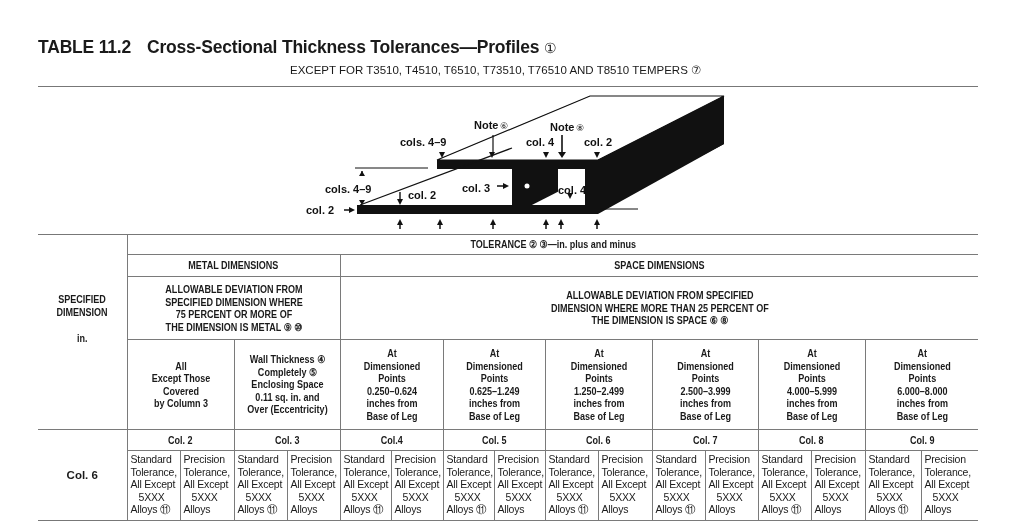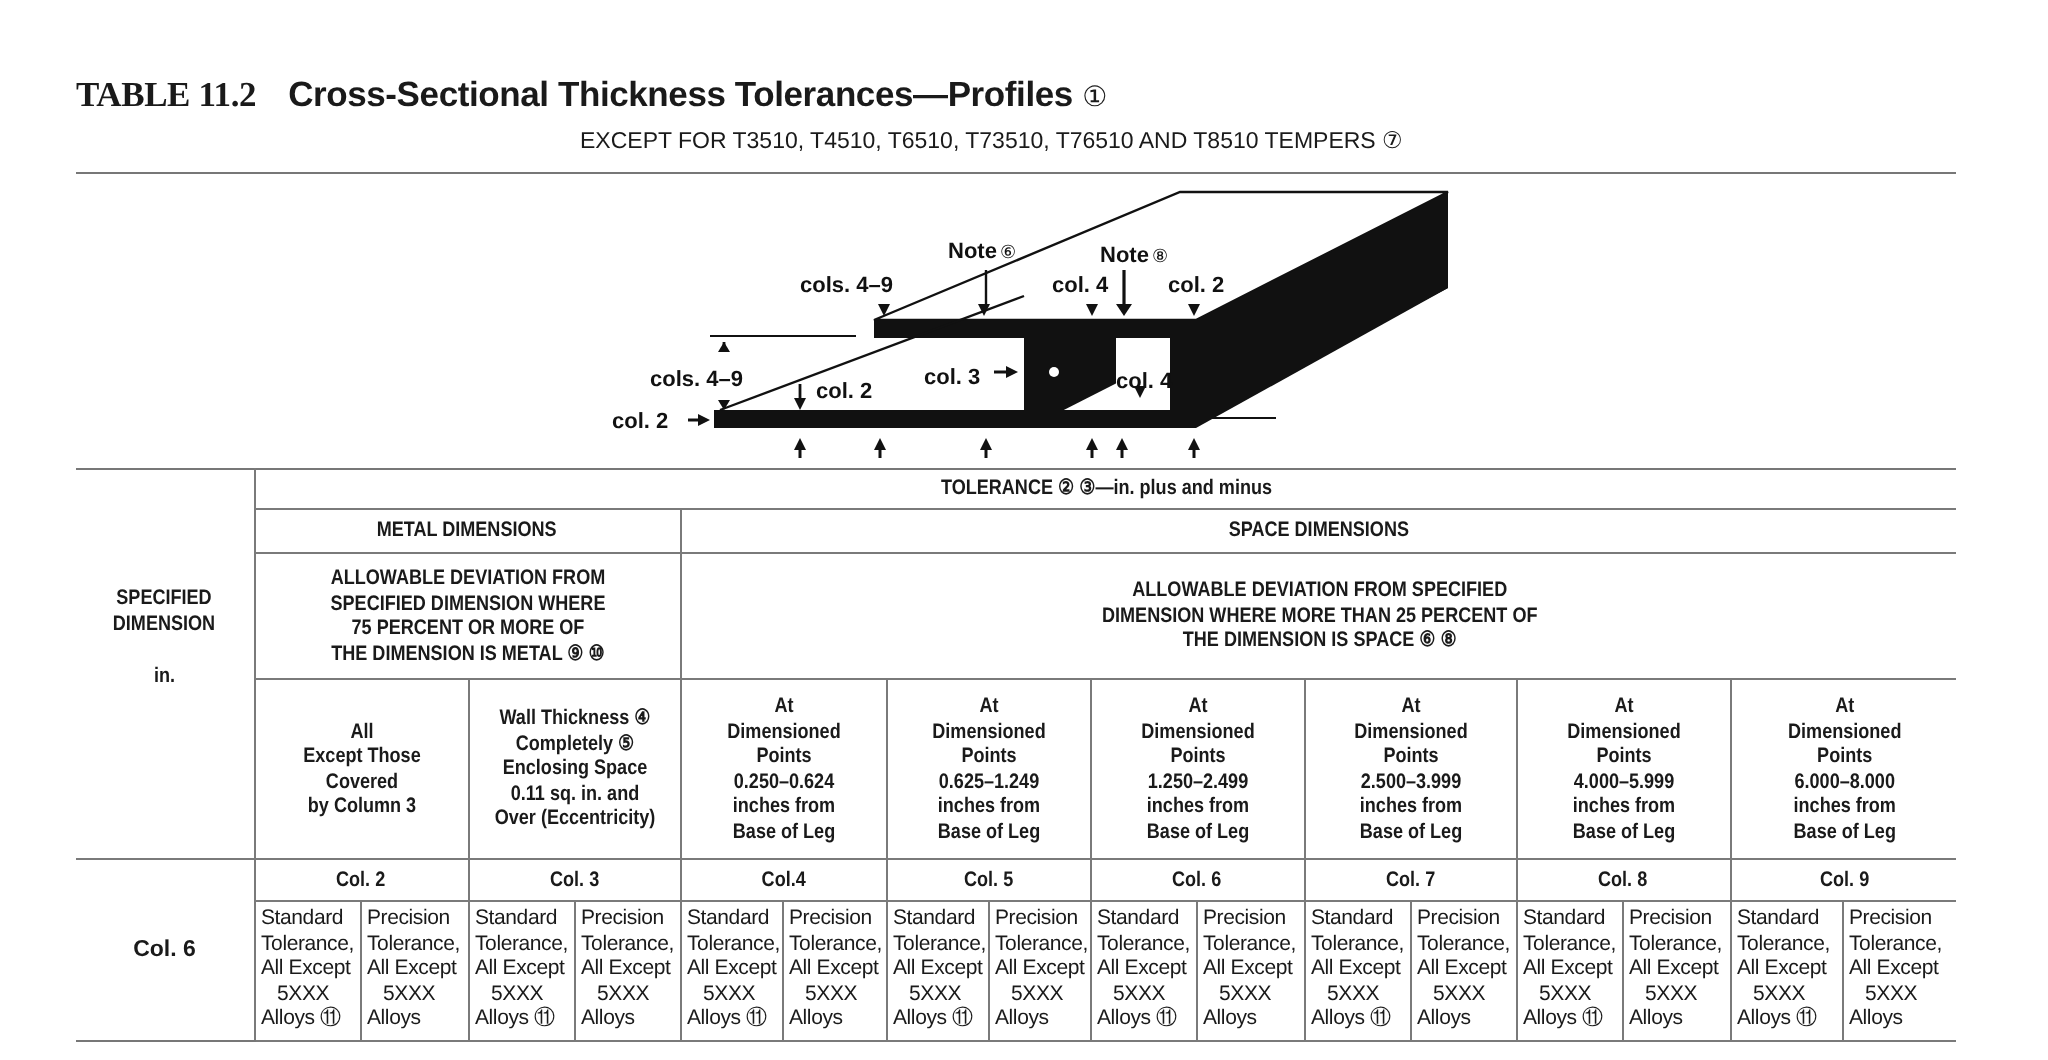--- a/index.html
+++ b/index.html
@@ -1,18 +1,18 @@
 <!DOCTYPE html>
 <html><head>
 <meta charset="utf-8">
 <style>
   html, body { margin:0; padding:0; background:#ffffff; }
   body { width:1024px; height:530px; position:relative; overflow:hidden; font-family:"Liberation Sans", sans-serif; color:#1a1a1a; }
   .title { position:absolute; left:38px; top:37px; font-size:17.5px; font-weight:bold; letter-spacing:-0.2px; white-space:nowrap; }
-  .title .num { margin-right:16px;font-family:Liberation Serif, serif; }
+  .title .num { margin-right:16px; }
   .title .circ { font-weight:normal; font-size:14px; }
   .subtitle { position:absolute; left:290px; top:63px; font-size:11.5px; white-space:nowrap; }
   .rule { position:absolute; left:38px; width:940px; height:0; border-top:1.5px solid #777; }
   .diagram { position:absolute; left:300px; top:88px; width:440px; height:145px; }
   .diagram svg text { font-family:"Liberation Sans", sans-serif; font-weight:bold; font-size:11px; fill:#111; }
 
   table.t { position:absolute; left:38px; top:234px; border-collapse:collapse; width:940px; table-layout:fixed; }
   table.t td { border:1px solid #7a7a7a; text-align:center; vertical-align:middle; padding:0; font-family:"Liberation Sans", sans-serif; font-weight:bold; font-size:10.5px; line-height:12.5px; transform-origin:center; }
   table.t td.outer-left { border-left:none; border-top:1.5px solid #777; }
   .cond { display:inline-block; transform:scaleX(0.86); }

